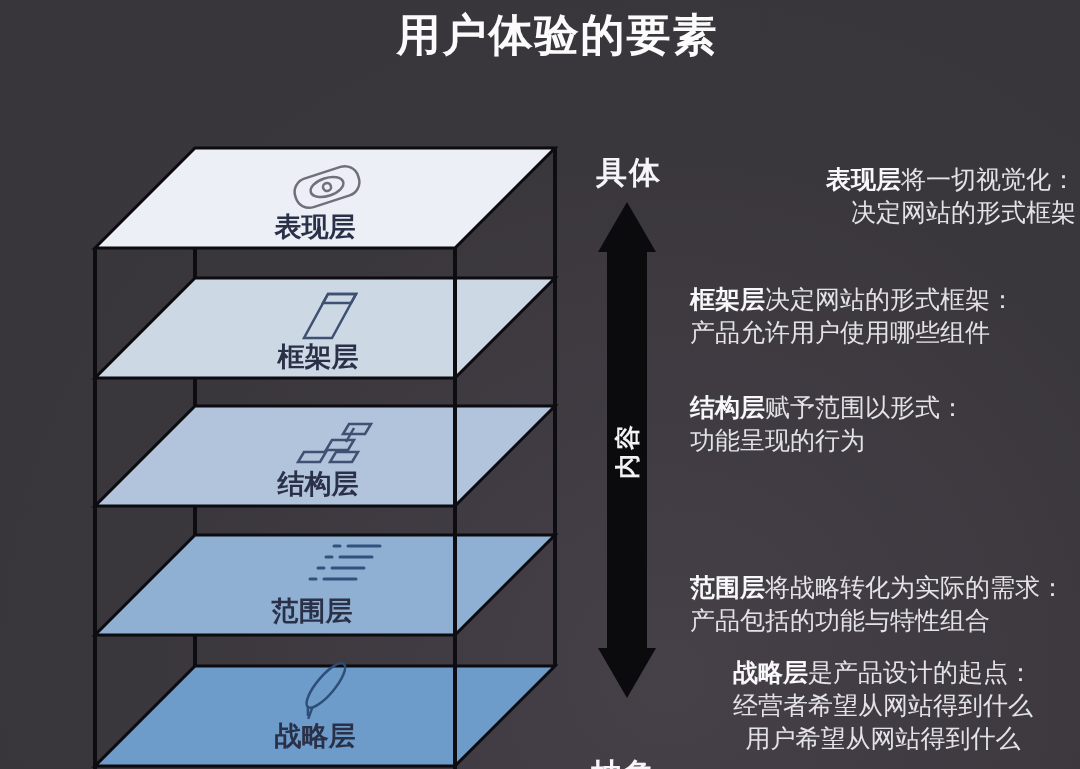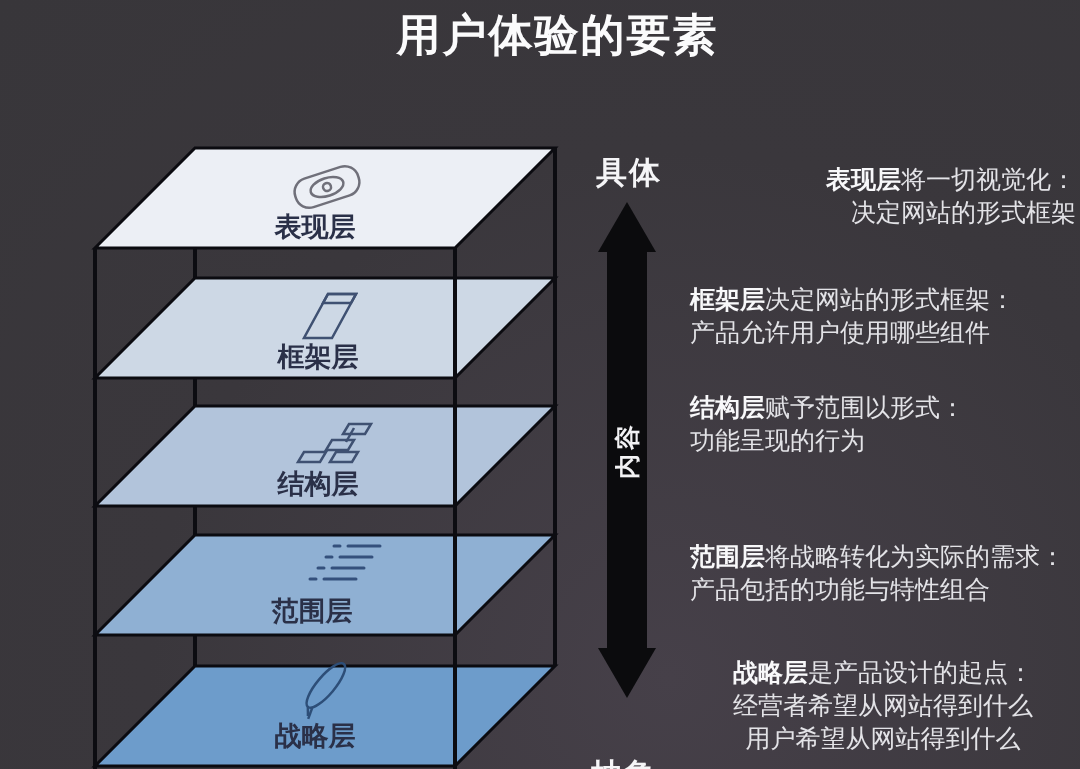--- a/index.html
+++ b/index.html
@@ -22,21 +22,21 @@
   .axis-mid-label{
     position:absolute;left:50%;top:50%;transform:translate(-50%,-50%) rotate(-90deg);
     color:#f2f2f4;font-size:25px;font-weight:bold;letter-spacing:4px;white-space:nowrap;
   }
   .axis-end-label{position:absolute;font-size:31px;font-weight:600;color:#f5f5f7;width:80px;text-align:left;letter-spacing:2px;}
   .axis-top-label{left:596px;top:152px;}
   .axis-bottom-label{left:591px;top:710px;margin-top:44px;}
   
   .desc{position:absolute;left:690px;width:386px;font-size:25px;line-height:33px;color:#e3e3e7;}
   .desc .lead{font-weight:bold;color:#f8f8fa;}
-  .desc-1{top:163px;text-align:right;} .desc-2{top:283px;} .desc-3{top:391px;} .desc-4{top:540px;font-family:Liberation Serif, serif;} .desc-5{top:656px;text-align:center;}
+  .desc-1{top:163px;text-align:right;} .desc-2{top:283px;} .desc-3{top:391px;} .desc-4{top:571px;font-family:Liberation Serif, serif;} .desc-5{top:656px;text-align:center;}
 </style>
 </head>
 <body>
 
 <div class="page-title">用户体验的要素</div>
 
 <svg class="diagram-svg" width="600" height="769" viewBox="0 0 600 769">
 
   <line x1="195" y1="148" x2="195" y2="666" stroke="#0c0c11" stroke-width="4"></line>
 

